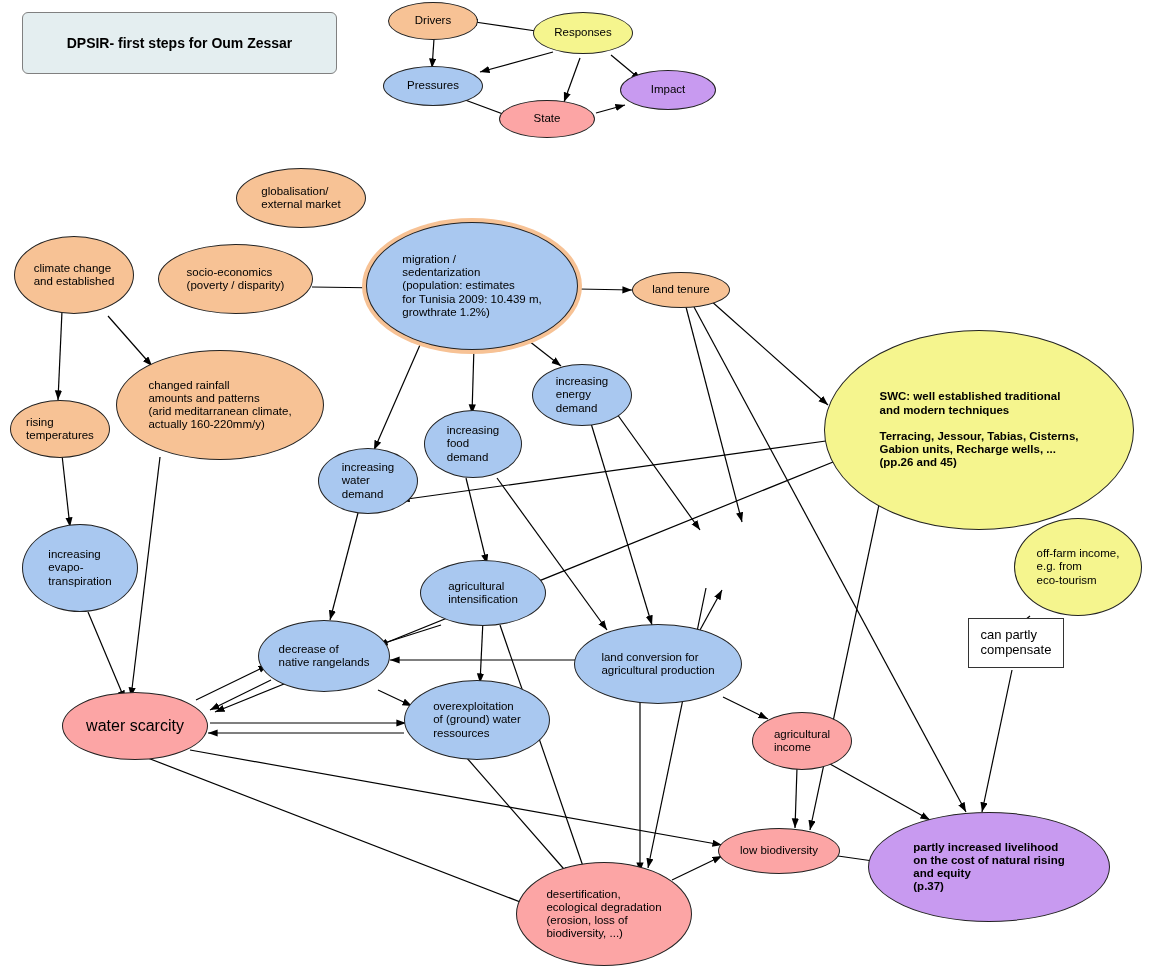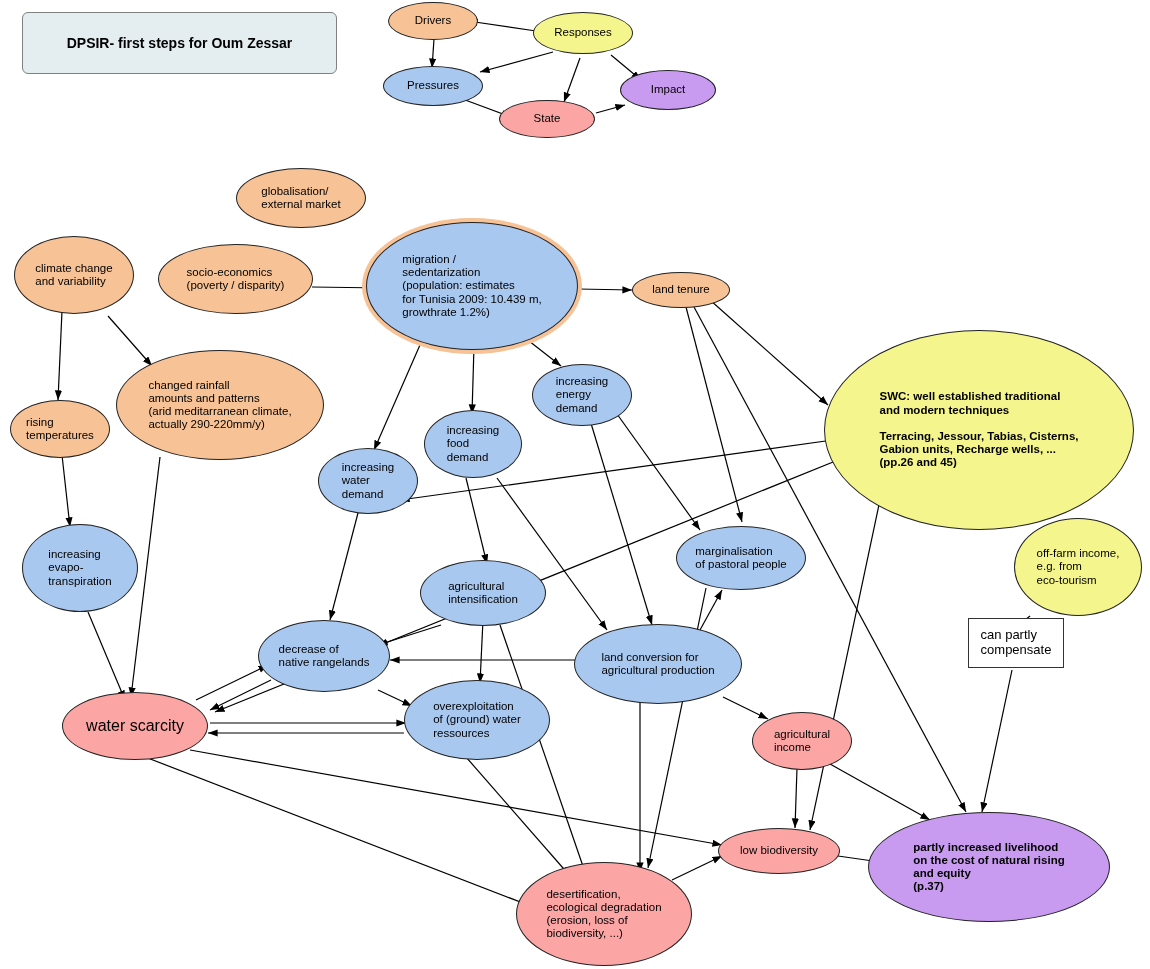--- a/index.html
+++ b/index.html
@@ -198,21 +198,21 @@
     <span class="lbl">Impact</span>
   </div>
 
   <div class="node ellipse c-orange fs11" style="left:236px; top:168px; width:130px; height:60px;">
     <span class="lbl">globalisation/
 external market</span>
   </div>
 
   <div class="node ellipse c-orange fs11" style="left:14px; top:236px; width:120px; height:78px;">
     <span class="lbl">climate change
-and variability</span>
+and established</span>
   </div>
 
   <div class="node ellipse c-orange fs11" style="left:158px; top:244px; width:155px; height:70px;">
     <span class="lbl">socio-economics
 (poverty / disparity)</span>
   </div>
 
   <div class="node ellipse c-blue fs11 halo" style="left:366px; top:222px; width:212px; height:128px;">
     <span class="lbl">migration /
 sedentarization
@@ -236,21 +236,21 @@
 
   <div class="node ellipse c-orange fs11" style="left:10px; top:400px; width:100px; height:58px;">
     <span class="lbl">rising
 temperatures</span>
   </div>
 
   <div class="node ellipse c-orange fs11" style="left:116px; top:350px; width:208px; height:110px;">
     <span class="lbl">changed rainfall
 amounts and patterns
 (arid meditarranean climate,
-actually 290-220mm/y)</span>
+actually 160-220mm/y)</span>
   </div>
 
   <div class="node ellipse c-blue fs11" style="left:532px; top:364px; width:100px; height:62px;">
     <span class="lbl">increasing
 energy
 demand</span>
   </div>
 
   <div class="node ellipse c-blue fs11" style="left:424px; top:410px; width:98px; height:68px;">
     <span class="lbl">increasing
@@ -268,24 +268,20 @@
     <span class="lbl">increasing
 evapo-
 transpiration</span>
   </div>
 
   <div class="node ellipse c-blue fs11" style="left:420px; top:560px; width:126px; height:66px;">
     <span class="lbl">agricultural
 intensification</span>
   </div>
 
-  <div class="node ellipse c-blue fs11" style="left:676px; top:526px; width:130px; height:64px;">
-    <span class="lbl">marginalisation
-of pastoral people</span>
-  </div>
 
   <div class="node ellipse c-yellow fs11" style="left:1014px; top:518px; width:128px; height:98px;">
     <span class="lbl">off-farm income,
 e.g. from
 eco-tourism</span>
   </div>
 
   <div class="node rect plain-box" style="left:968px; top:618px; width:96px; height:50px;">
     <span class="lbl">can partly
 compensate</span>

